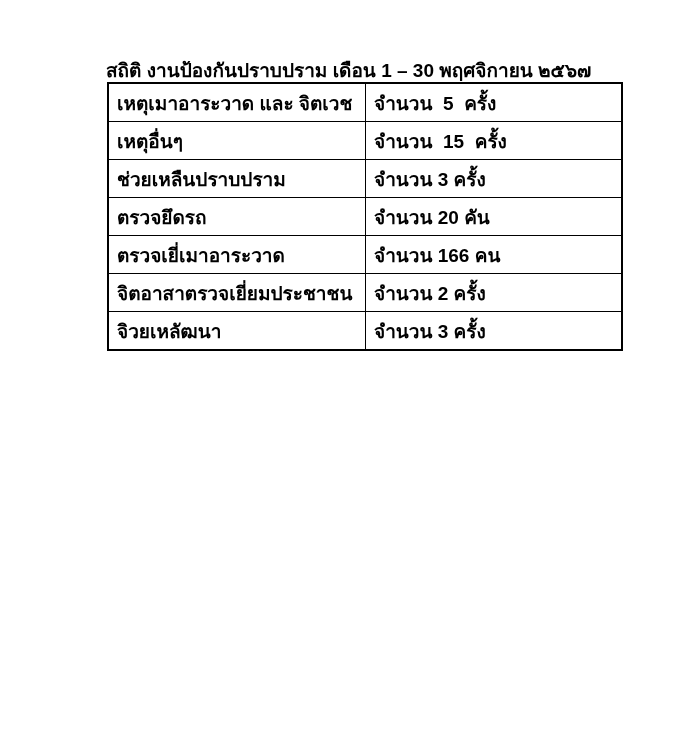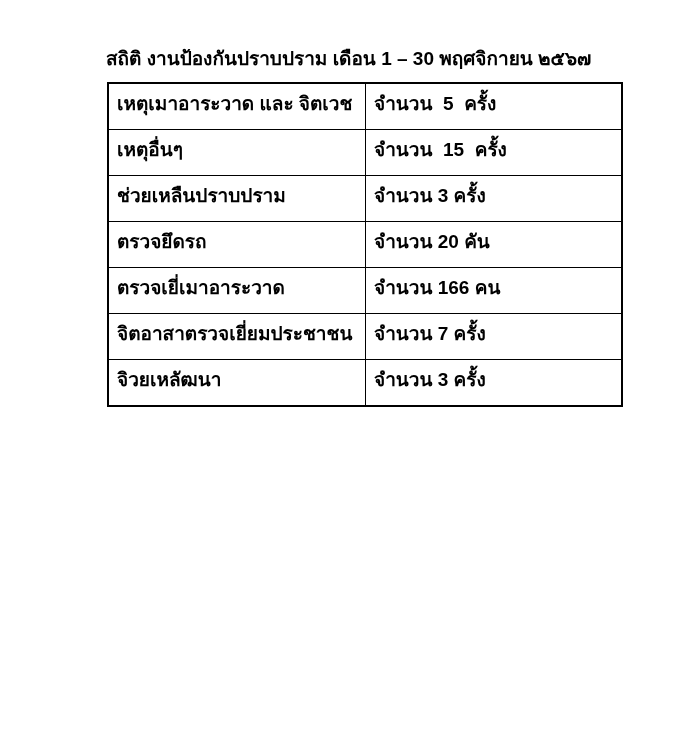--- a/index.html
+++ b/index.html
@@ -11,39 +11,39 @@
     width: 685px;
     height: 749px;
     position: relative;
     font-family: "Liberation Sans", "DejaVu Sans", sans-serif;
     color: #000000;
     overflow: hidden;
   }
   .doc-title {
     position: absolute;
     left: 106px;
-    top: 46px;
+    top: 58px;
     font-size: 19px;
     font-weight: 700;
     white-space: pre;
     line-height: 26px;
   }
   table.stats-table {
     position: absolute;
     left: 107px;
     top: 82px;
     width: 497px;
     border-collapse: collapse;
     table-layout: fixed;
     border: 2px solid #000000;
   }
   table.stats-table td {
     border: 1px solid #000000;
     height: 37px;
-    padding: 0 0 8px 8px;
+    padding: 0 0 0 8px;
     vertical-align: middle;
     font-size: 19px;
     font-weight: 700;
     white-space: pre;
     overflow: hidden;
   }
   td.col-label { width: 248px; }
   td.col-value { width: 247px; }
 </style>
 </head>
@@ -68,20 +68,20 @@
     <tr>
       <td class="col-label">ตรวจยึดรถ</td>
       <td class="col-value">จำนวน 20 คัน</td>
     </tr>
     <tr>
       <td class="col-label">ตรวจเยี่เมาอาระวาด</td>
       <td class="col-value">จำนวน 166 คน</td>
     </tr>
     <tr>
       <td class="col-label">จิตอาสาตรวจเยี่ยมประชาชน</td>
-      <td class="col-value">จำนวน 7 ครั้ง</td>
+      <td class="col-value">จำนวน 2 ครั้ง</td>
     </tr>
     <tr>
       <td class="col-label">จิวยเหลัฒนา</td>
       <td class="col-value">จำนวน 3 ครั้ง</td>
     </tr>
   </tbody>
 </table>
 
 </body></html>

